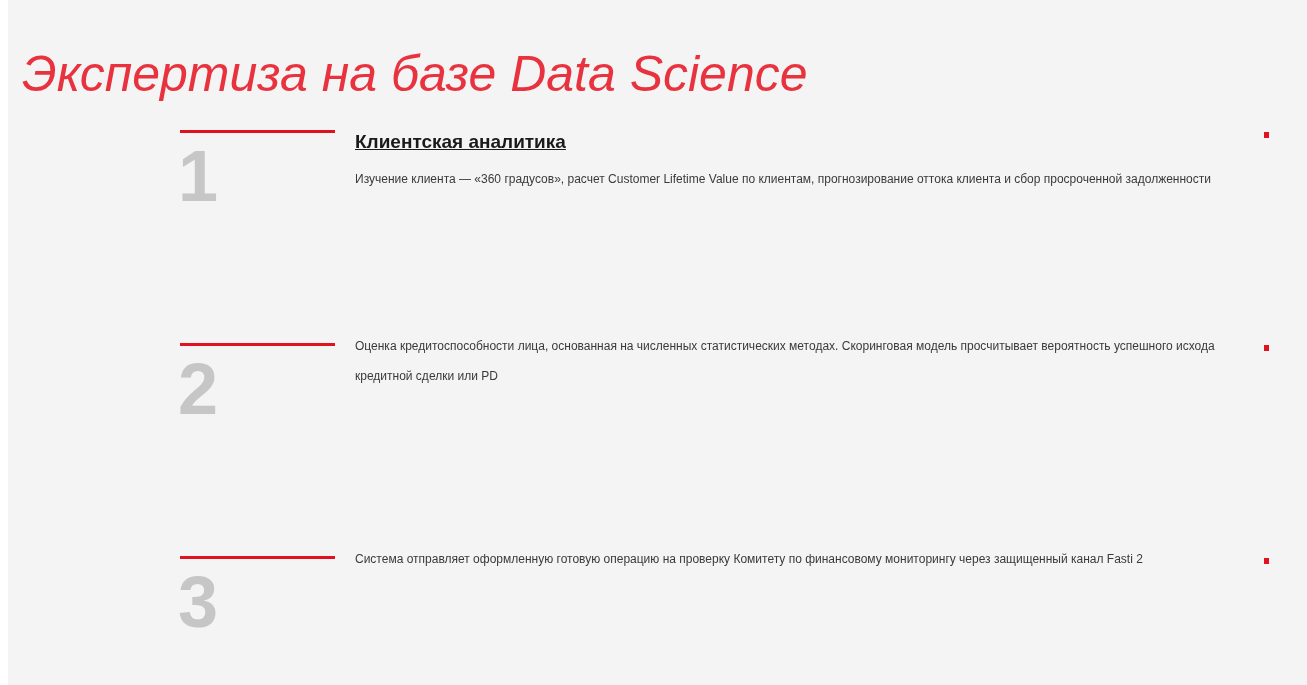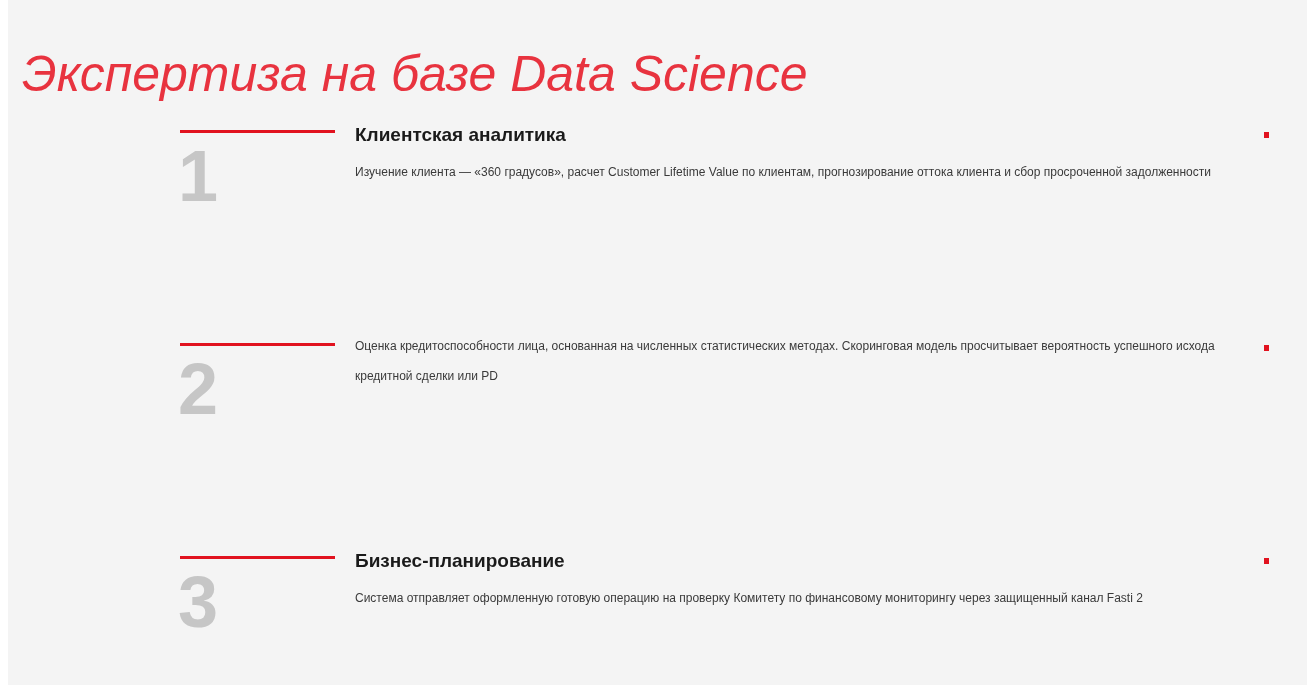--- a/index.html
+++ b/index.html
@@ -76,21 +76,22 @@
     left: 355px;
     top: 0;
     width: 915px;
   }
 
   .item-heading {
     font-size: 19px;
     line-height: 26px;
     font-weight: 700;
     color: #1a1a1a;
-    margin: 4px 0 9px 0;
+    margin: 11px 0 9px 0;
+    text-decoration: underline;
   }
 
   .item-text {
     font-size: 12px;
     line-height: 30px;
     font-weight: 400;
     color: #3a3a3a;
     margin: 0;
     max-width: 910px;
   }
@@ -129,19 +130,18 @@
     <div class="item-body">
       <p class="item-text">Оценка кредитоспособности лица, основанная на численных статистических методах. Скоринговая модель просчитывает вероятность успешного исхода кредитной сделки или PD</p>
     </div>
     <div class="marker-dot"></div>
   </div>
 
   <div class="item">
     <div class="item-rule"></div>
     <div class="item-number">3</div>
     <div class="item-body">
-      <div class="item-heading">Бизнес-планирование</div>
       <p class="item-text">Система отправляет оформленную готовую операцию на проверку Комитету по финансовому мониторингу через защищенный канал Fasti 2</p>
     </div>
     <div class="marker-dot"></div>
   </div>
 
 </div>
 
 </body></html>

